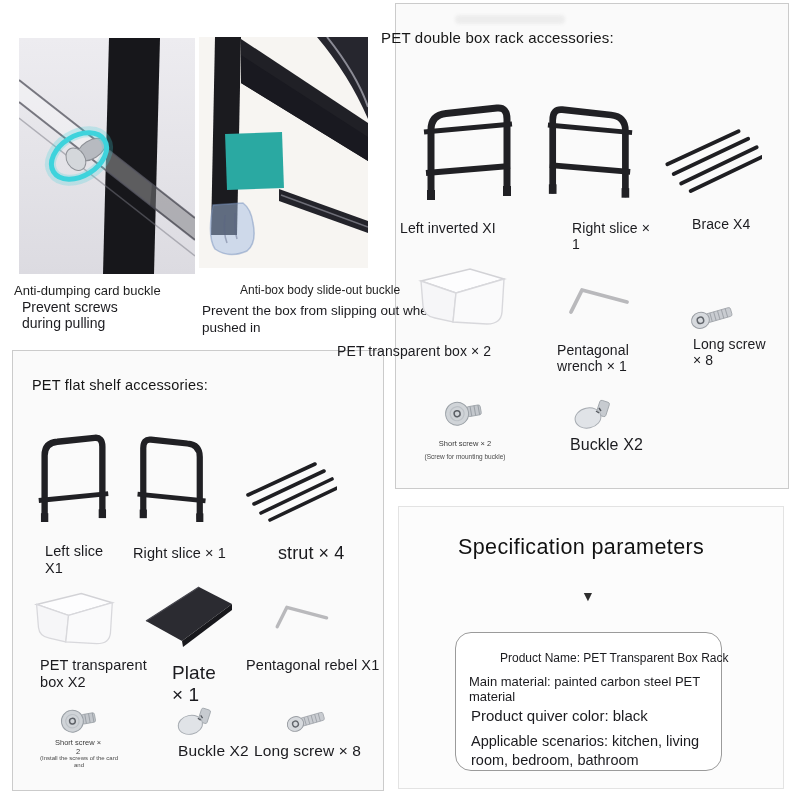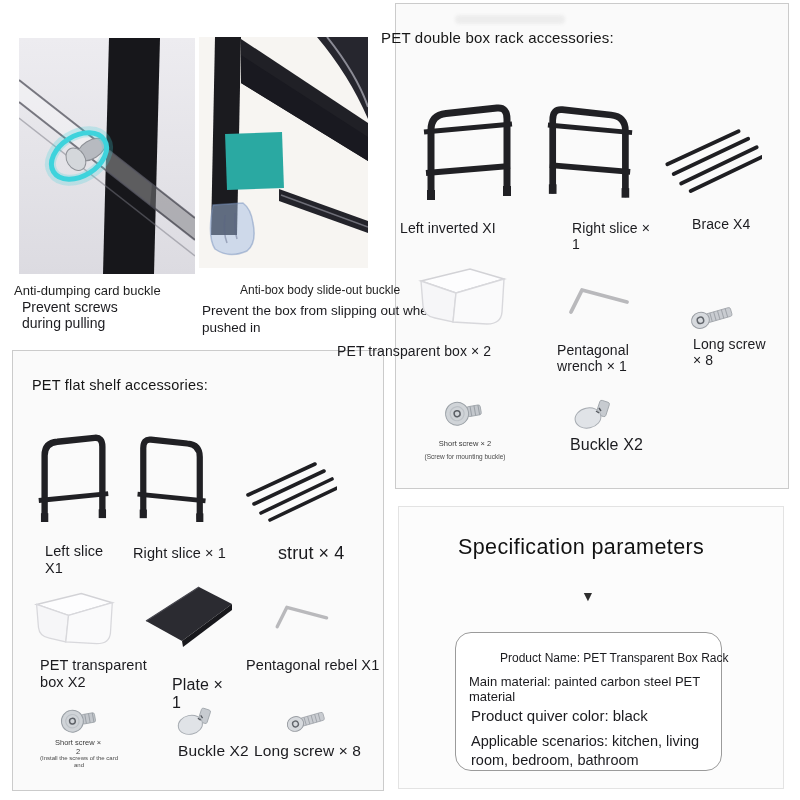--- a/index.html
+++ b/index.html
@@ -197,21 +197,21 @@
 <svg class="abs" style="left:30px;top:589px;" width="88" height="62">
     <use href="#sym-box"></use>
   </svg>
 <svg class="abs" style="left:142px;top:583px;" width="94" height="66">
     <use href="#sym-plate"></use>
   </svg>
 <svg class="abs" style="left:271px;top:601px;" width="60" height="32">
     <use href="#sym-wrench"></use>
   </svg>
 <div class="lbl" style="left:40px;top:657px;width:120px;font-size:14.5px;">PET transparent box X2</div>
-<div class="lbl" style="left:172px;top:676px;width:54px;font-size:16px;">Plate × 1</div>
+<div class="lbl" style="left:172px;top:662px;width:54px;font-size:19px;">Plate × 1</div>
 <div class="lbl nw" style="left:246px;top:657px;font-size:14.5px;">Pentagonal rebel X1</div>
 
 <svg class="abs" style="left:58px;top:704px;" width="42" height="33">
     <use href="#sym-screw-short"></use>
   </svg>
 <svg class="abs" style="left:176px;top:706px;" width="40" height="31">
     <use href="#sym-buckle"></use>
   </svg>
 <svg class="abs" style="left:285px;top:704px;" width="43" height="33">
     <use href="#sym-screw-long"></use>

